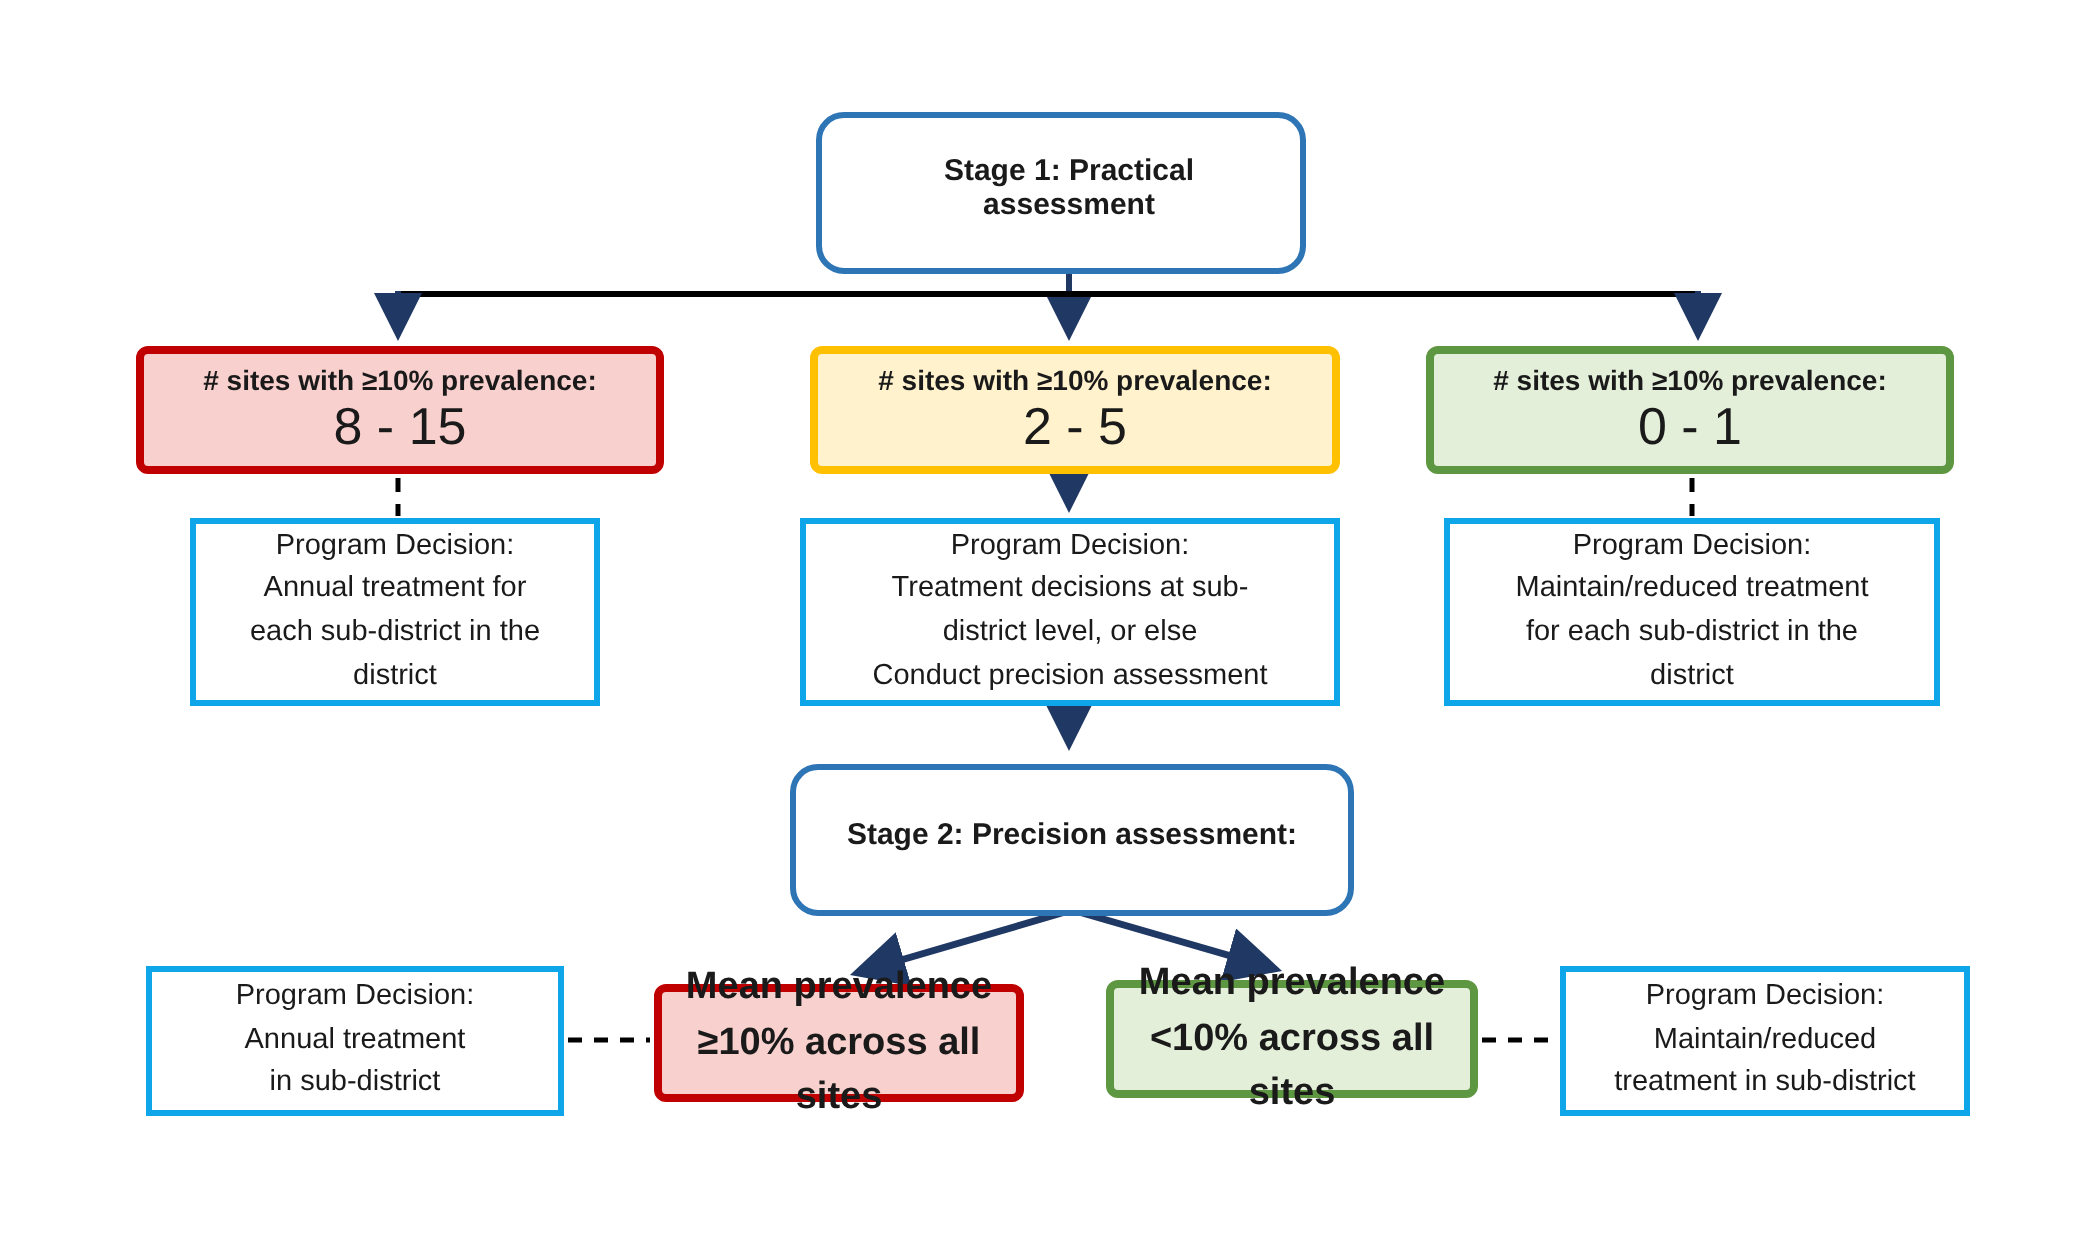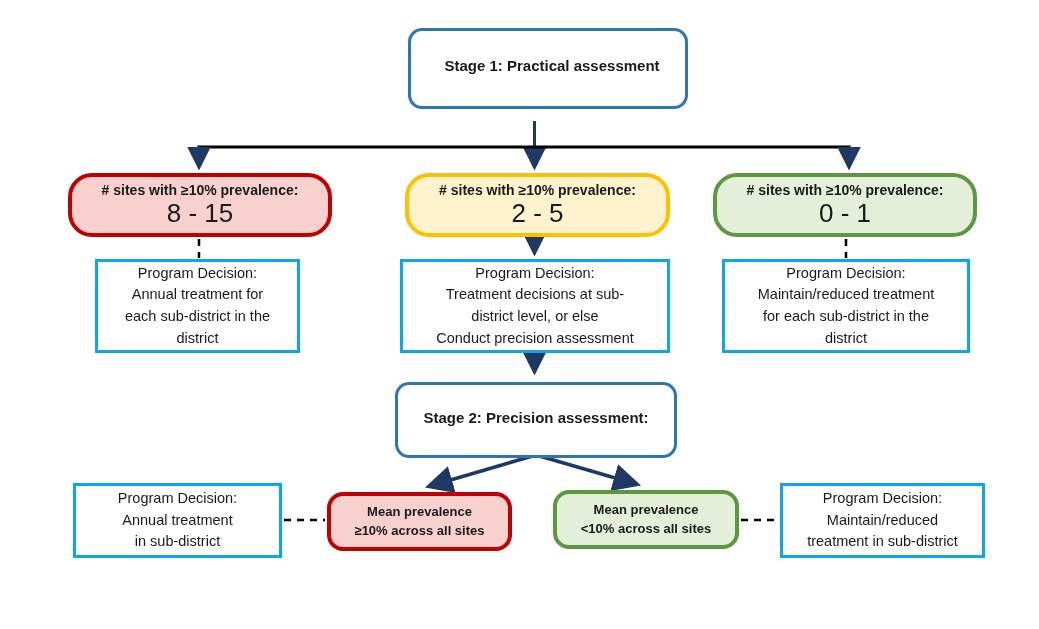--- a/index.html
+++ b/index.html
@@ -27,47 +27,47 @@
     align-items: center;
     justify-content: center;
     text-align: center;
     background: #ffffff;
     z-index: 1;
   }
   .multiline { white-space: pre-line; }
 
   
   .stage { border: 3px solid #2E75B6; border-radius: 14px; padding: 4px 8px; }
-  #stage1 { left: 408px; top: 28px;  width: 280px; height: 81px; padding-left: 16px; }
+  #stage1 { left: 408px; top: 56px;  width: 245px; height: 81px; padding-left: 16px; }
   #stage2 { left: 395px; top: 382px; width: 282px; height: 76px; }
   .stage-title { font-weight: bold; font-size: 15px; margin-bottom: 6px; }
   .stage-body  { font-size: 15px; line-height: 1.3; }
 
   
-  .branch { border-radius: 24px; padding: 2px 6px; }
+  .branch { border-radius: 6px; padding: 2px 6px; }
   #branch-high { left: 68px;  top: 173px; width: 264px; height: 64px;
                  border: 4px solid #C00000; background: #F8D0CD; }
   #branch-mid  { left: 405px; top: 173px; width: 265px; height: 64px;
                  border: 4px solid #FFC000; background: #FFF2CC; }
   #branch-low  { left: 713px; top: 173px; width: 264px; height: 64px;
                  border: 4px solid #5E9741; background: #E4EFDA; }
   .branch-label { font-weight: bold; font-size: 14px; }
   .branch-value { font-size: 26px; line-height: 1.1; margin-top: 1px; }
 
   
   .decision { border: 3px solid #0ea5e9; background: #ffffff;
               font-size: 14.5px; line-height: 1.5; padding: 2px 4px; }
   #decision-left  { left: 95px;  top: 259px; width: 205px; height: 94px; }
   #decision-mid   { left: 400px; top: 259px; width: 270px; height: 94px; }
   #decision-right { left: 722px; top: 259px; width: 248px; height: 94px; }
   #decision-outer-left  { left: 73px;  top: 483px; width: 209px; height: 75px; }
   #decision-outer-right { left: 780px; top: 483px; width: 205px; height: 75px; }
 
   
-  .outcome { border-radius: 16px; font-weight: bold; font-size: 13px;
+  .outcome { border-radius: 6px; font-weight: bold; font-size: 19px;
              line-height: 1.45; padding: 2px 6px; }
   #outcome-high { left: 327px; top: 492px; width: 185px; height: 59px;
                   border: 4px solid #C00000; background: #F8D0CD; }
   #outcome-low  { left: 553px; top: 490px; width: 186px; height: 59px;
                   border: 4px solid #5E9741; background: #E4EFDA; }
 
   #figure-caption {
     position: absolute;
     left: 85px; top: 579px;
     font-weight: bold;

